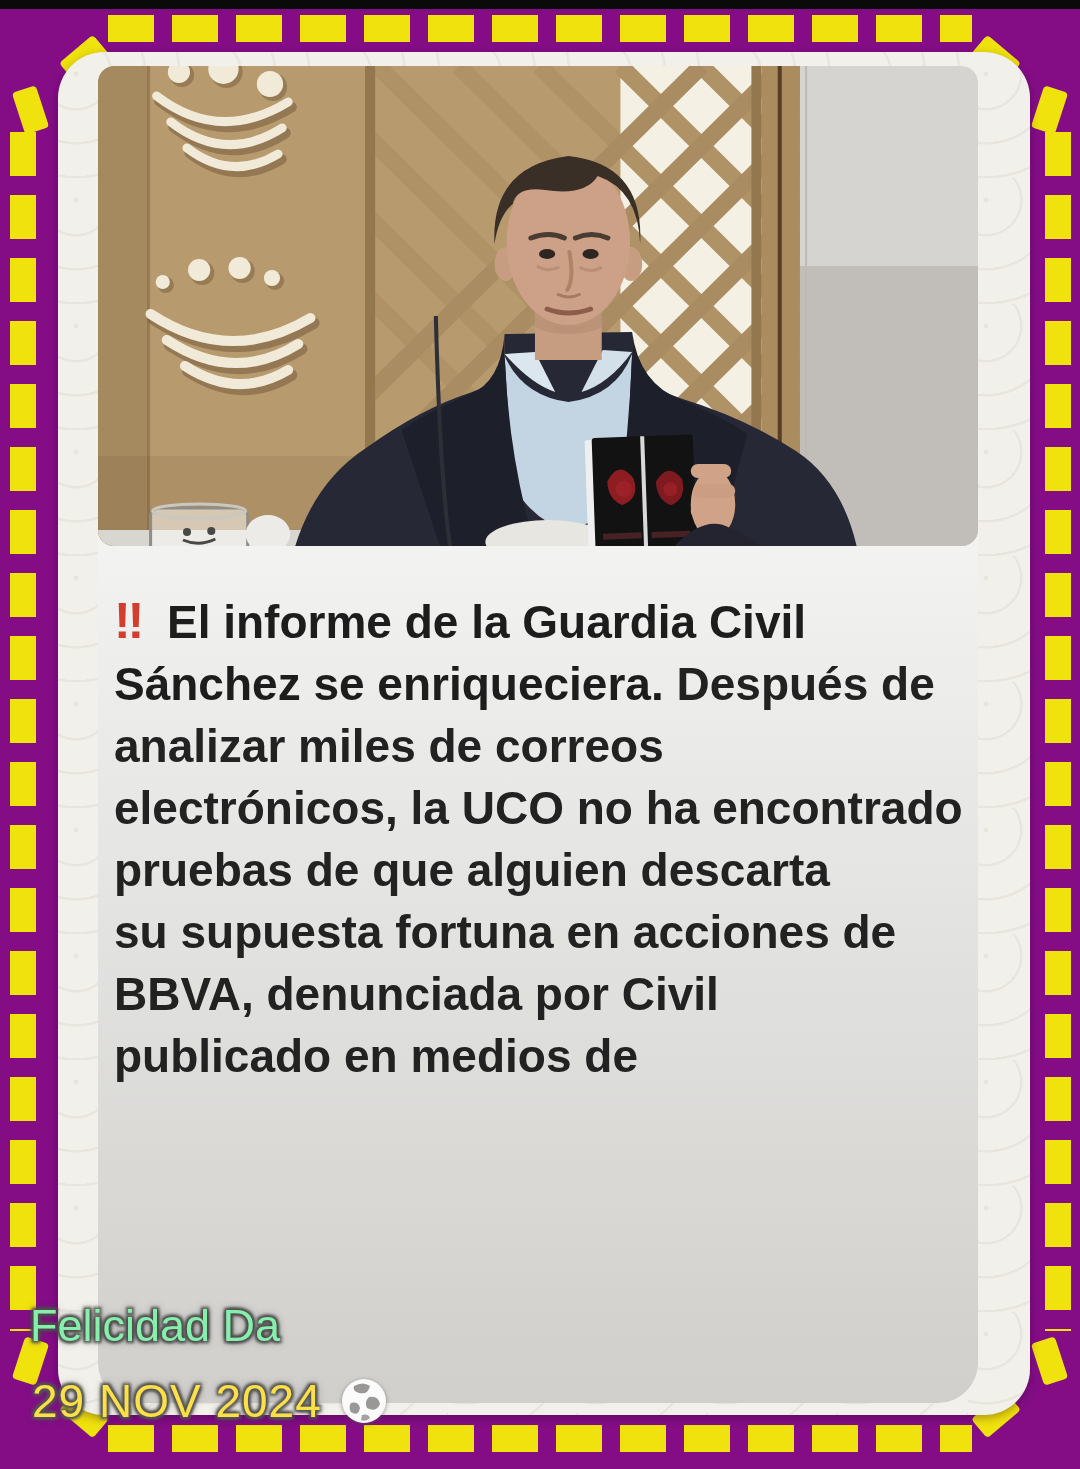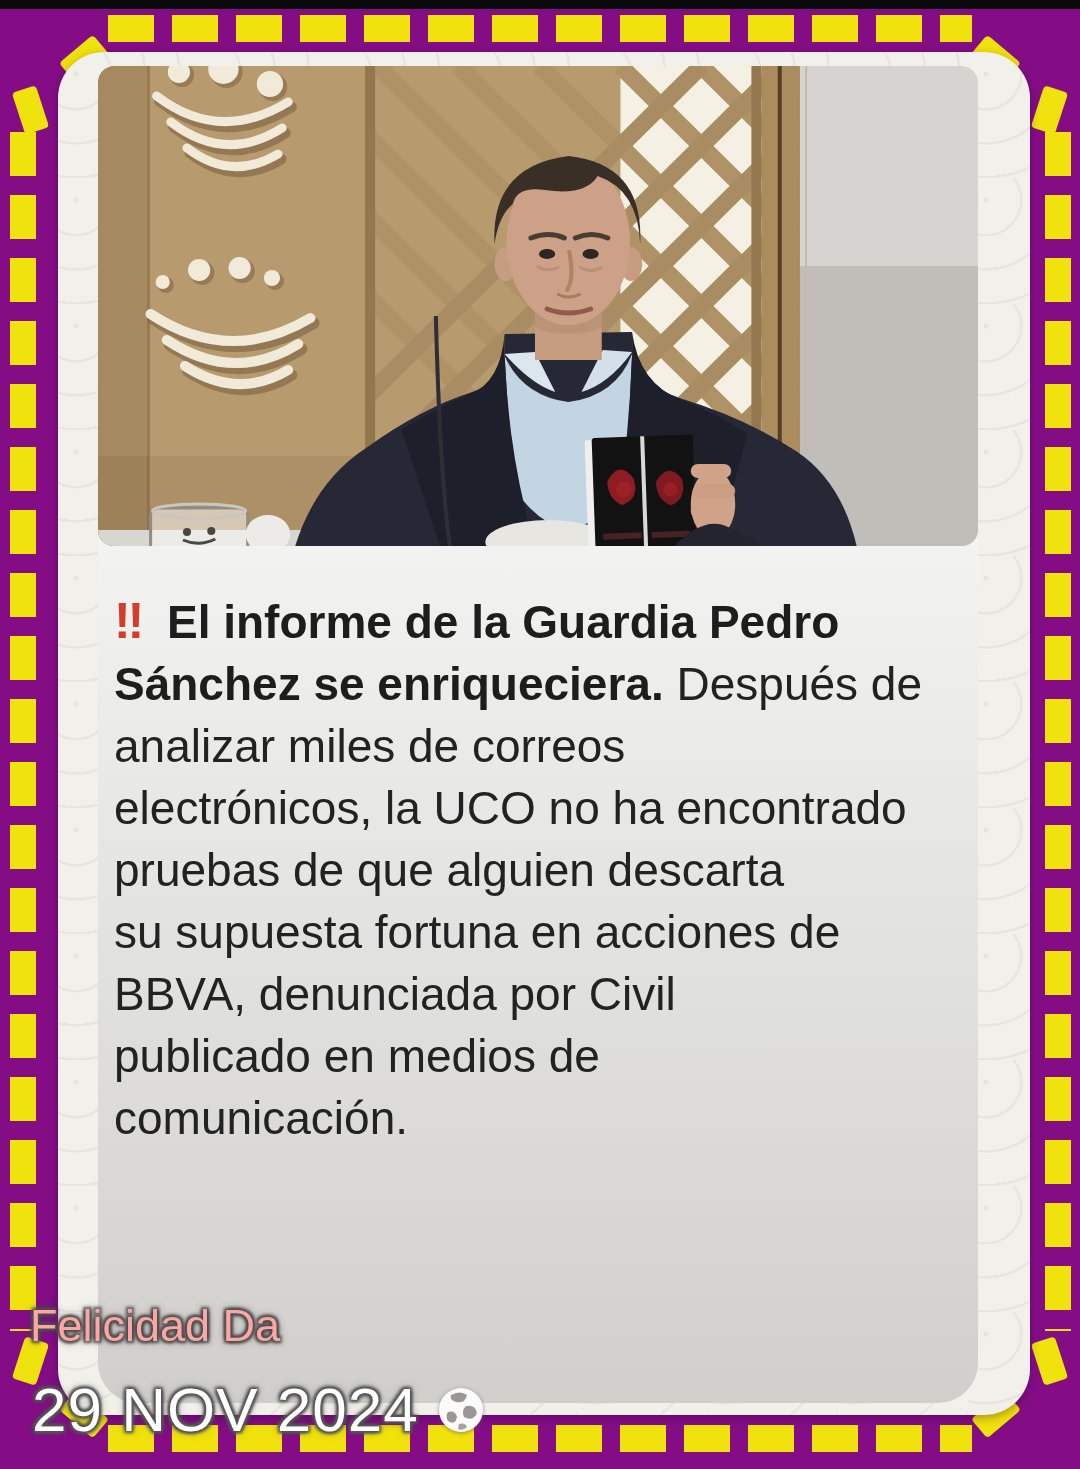--- a/index.html
+++ b/index.html
@@ -36,29 +36,29 @@
   
   .shot{position:absolute;left:40px;right:52px;top:14px;bottom:12px;
         border-radius:16px 16px 40px 40px;overflow:hidden;
         background:linear-gradient(180deg,#ffffff 0%,#f7f7f6 28%,#e6e6e4 58%,#d0cfcc 100%);}
   .photo{width:100%;height:480px;border-radius:16px;overflow:hidden;position:relative;}
   .photo svg{display:block;width:100%;height:100%;}
 
   .post-text{margin:44px 10px 0 16px;}
   .line{font-size:46px;line-height:62px;color:var(--textc,#1d1d1d);}
   .seg-bold{font-weight:700;}
-  .seg-regular{font-weight:400;color:#222;}
+  .seg-regular{font-weight:700;color:#222;}
   .seg-link{color:var(--linkc,#3579a8);}
   .seg-emoji{color:var(--emojic,#d43c2c);font-weight:700;font-size:50px;padding-right:10px;}
 
   
-  .sender{position:absolute;left:30px;top:1300px;font-size:45px;color:#fca5a5;z-index:5;
+  .sender{position:absolute;left:30px;top:1300px;font-size:45px;color:#86efac;z-index:5;
      text-shadow:2px 2px 3px #4d4d4d,-2px -2px 3px #4d4d4d,2px -2px 3px #4d4d4d,-2px 2px 3px #4d4d4d,0 0 8px rgba(60,60,60,.8);}
   .date-row{position:absolute;left:32px;top:1374px;display:flex;align-items:center;gap:18px;z-index:5;}
-  .date-label{font-size:62px;color:#ffffff;letter-spacing:1px;
+  .date-label{font-size:46px;color:#fde047;letter-spacing:1px;
      text-shadow:2px 2px 3px #555,-2px -2px 3px #555,2px -2px 3px #555,-2px 2px 3px #555,0 0 8px rgba(70,70,70,.7);}
   .globe{width:48px;height:48px;filter:drop-shadow(0 1px 2px rgba(80,80,80,.6));}
 </style>
 </head>
 <body>
 
 <div id="stage">
   <div class="top-black"></div>
 
   <div class="dash-top"></div>
@@ -192,29 +192,28 @@
             <ellipse cx="608" cy="438" rx="22" ry="34" fill="#d0a287"></ellipse>
             <rect x="586" y="398" width="40" height="14" rx="7" fill="#d0a287"></rect>
             <rect x="588" y="418" width="42" height="14" rx="7" fill="#cb9d82"></rect>
             <rect x="586" y="438" width="38" height="14" rx="7" fill="#d0a287"></rect>
             <path d="M570 480 Q600 448 625 462 Q648 472 656 480 Z" fill="#23242f"></path>
           </g>
         </svg>
       </div>
 
       <div class="post-text">
-          <div class="line"><span class="seg-emoji">‼</span><span class="seg-bold"> El informe de la Guardia Pedro</span></div>
+          <div class="line"><span class="seg-emoji">‼</span><span class="seg-bold"> El informe de la Guardia Civil</span></div>
           <div class="line"><span class="seg-bold">Sánchez se enriqueciera.</span><span class="seg-regular"> Después de</span></div>
           <div class="line"><span class="seg-regular">analizar miles de correos</span></div>
           <div class="line"><span class="seg-regular">electrónicos, la UCO no ha encontrado</span></div>
           <div class="line"><span class="seg-regular">pruebas de que alguien descarta</span></div>
           <div class="line"><span class="seg-regular">su supuesta fortuna en acciones de</span></div>
           <div class="line"><span class="seg-regular">BBVA, denunciada por Civil</span></div>
           <div class="line"><span class="seg-regular">publicado en medios de</span></div>
-          <div class="line"><span class="seg-regular">comunicación.</span></div>
         </div>
     </div>
   </div>
 
   <div class="sender">Felicidad Da</div>
   <div class="date-row">
     <span class="date-label">29 NOV 2024</span>
     <svg class="globe" viewBox="0 0 48 48">
       <circle cx="24" cy="24" r="22" fill="#fbfbfb"></circle>
       <path d="M14 9 Q23 4 30 9 Q28 18 19 16 Q12 14 14 9 Z" fill="#9a9896"></path>

